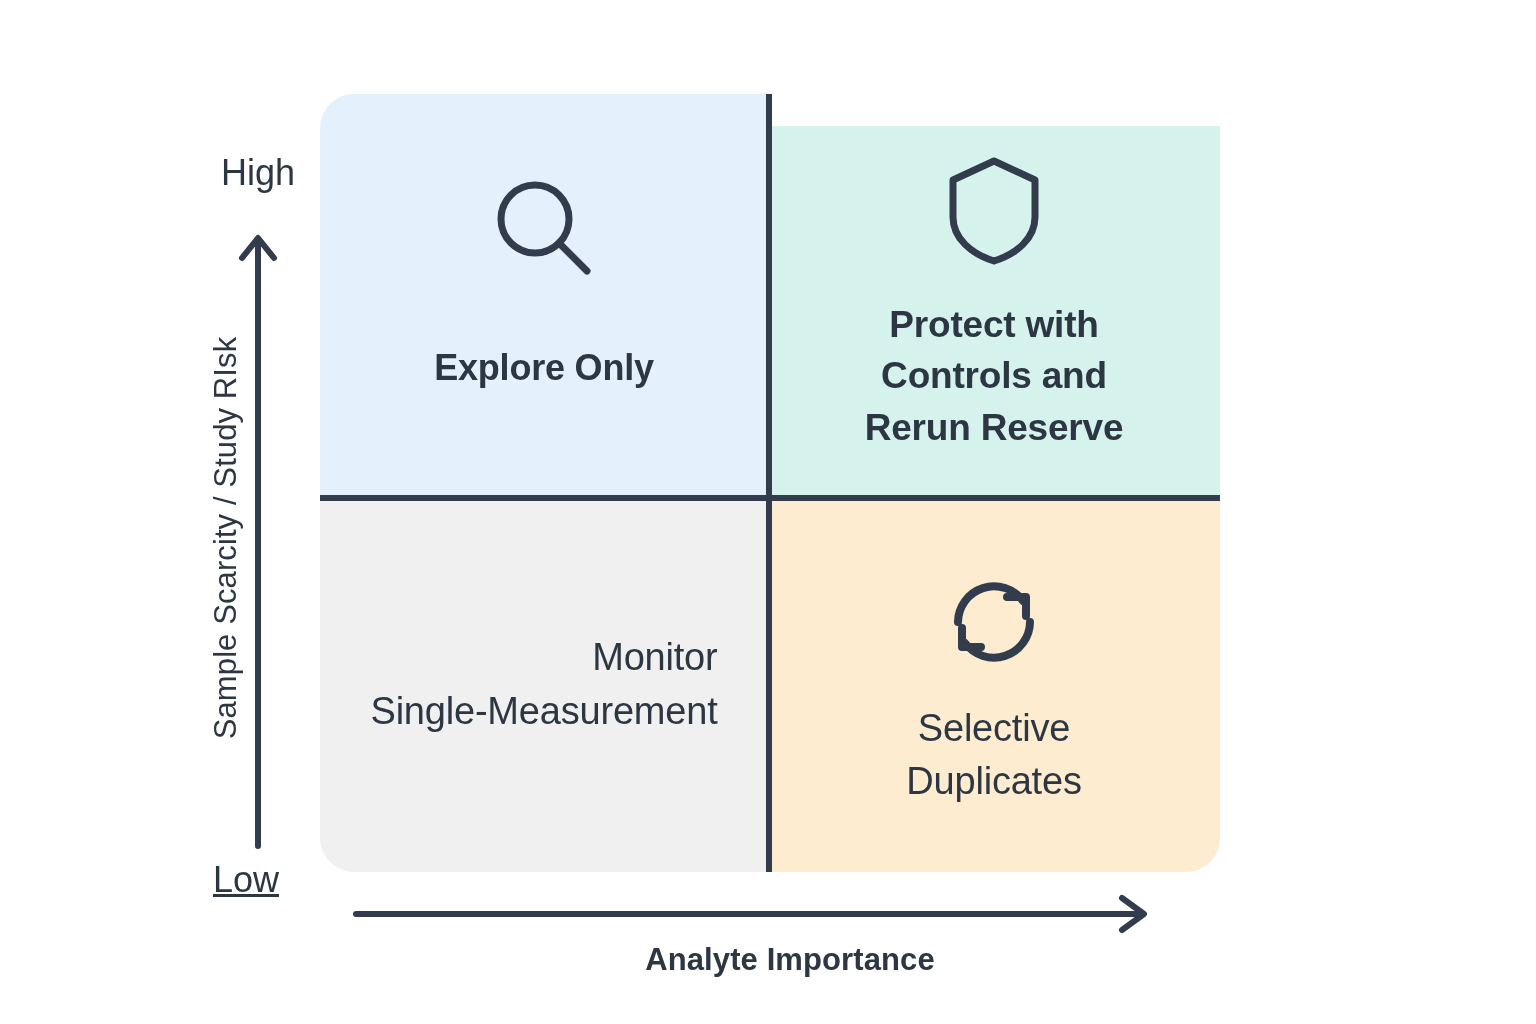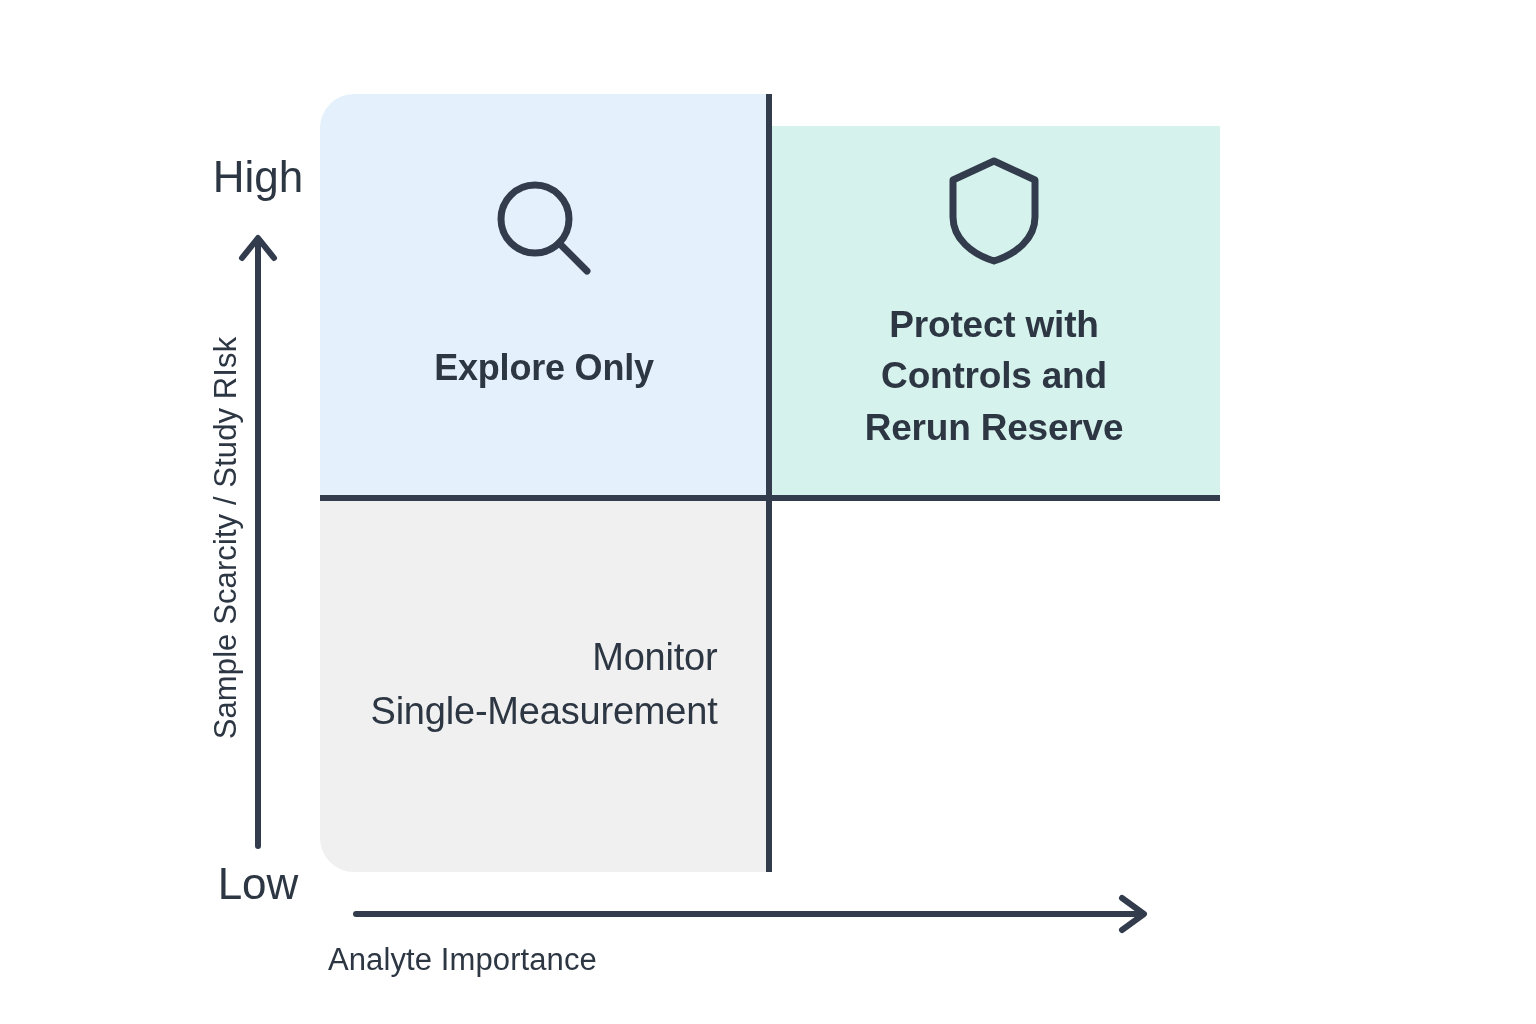--- a/index.html
+++ b/index.html
@@ -106,40 +106,40 @@
     transform: translate(208px, 798px) rotate(-90deg);
     font-size: 31px;
     font-weight: normal;
     letter-spacing: 0.1px;
     color: #2d3643;
     text-align: center;
   }
 
   #x-axis-label {
     position: absolute;
-    left: 328px;
+    left: 340px;
     top: 942px;
     width: 900px;
-    text-align: left;
+    text-align: center;
     font-size: 31px;
+    font-weight: bold;
+    letter-spacing: 0.1px;
+    color: #2d3643;
+  }
+
+  .axis-tick-label {
+    position: absolute;
+    font-size: 36px;
     font-weight: normal;
-    letter-spacing: 0.1px;
-    color: #2d3643;
-  }
-
-  .axis-tick-label {
-    position: absolute;
-    font-size: 44px;
-    font-weight: normal;
     color: #2d3643;
     text-align: center;
     width: 160px;
   }
   #y-label-high { left: 178px; top: 152px; }
-  #y-label-low  { left: 178px; top: 859px; }
+  #y-label-low  { left: 166px; top: 859px; text-decoration: underline; }
 </style>
 </head>
 <body>
 
 <div id="matrix">
 
   <div class="quad quad-q1">
     <span class="quad-icon">
       <svg width="104" height="104" viewBox="0 0 104 104" fill="none" xmlns="http://www.w3.org/2000/svg">
         <circle cx="43" cy="43" r="34" stroke="#323c4c" stroke-width="7"></circle>
@@ -158,20 +158,32 @@
     <div class="quad-label">Protect with
 Controls and
 Rerun Reserve</div>
   </div>
 
   <div class="quad quad-q3">
     <div class="quad-label">Monitor
 Single-Measurement</div>
   </div>
 
+  <div class="quad quad-q4">
+    <span class="quad-icon">
+      <svg width="100" height="100" viewBox="0 0 100 100" fill="none" xmlns="http://www.w3.org/2000/svg">
+        <path d="M14 50 A36 36 0 0 1 79 29" stroke="#323c4c" stroke-width="8" stroke-linecap="round" fill="none"></path>
+        <path d="M86 50 A36 36 0 0 1 21 71" stroke="#323c4c" stroke-width="8" stroke-linecap="round" fill="none"></path>
+        <path d="M63 25 L82 25 L82 44" stroke="#323c4c" stroke-width="8" stroke-linecap="round" stroke-linejoin="round" fill="none"></path>
+        <path d="M37 75 L18 75 L18 56" stroke="#323c4c" stroke-width="8" stroke-linecap="round" stroke-linejoin="round" fill="none"></path>
+      </svg>
+    </span>
+    <div class="quad-label">Selective
+Duplicates</div>
+  </div>
 </div>
 
 <div id="divider-vertical"></div>
 <div id="divider-horizontal"></div>
 
 <svg id="y-axis-arrow" viewBox="0 0 56 624" xmlns="http://www.w3.org/2000/svg">
   <line x1="28" y1="618" x2="28" y2="14" stroke="#323c4c" stroke-width="6" stroke-linecap="round"></line>
   <path d="M12 30 L28 10 L44 30" stroke="#323c4c" stroke-width="6" stroke-linecap="round" stroke-linejoin="round" fill="none"></path>
 </svg>
 

